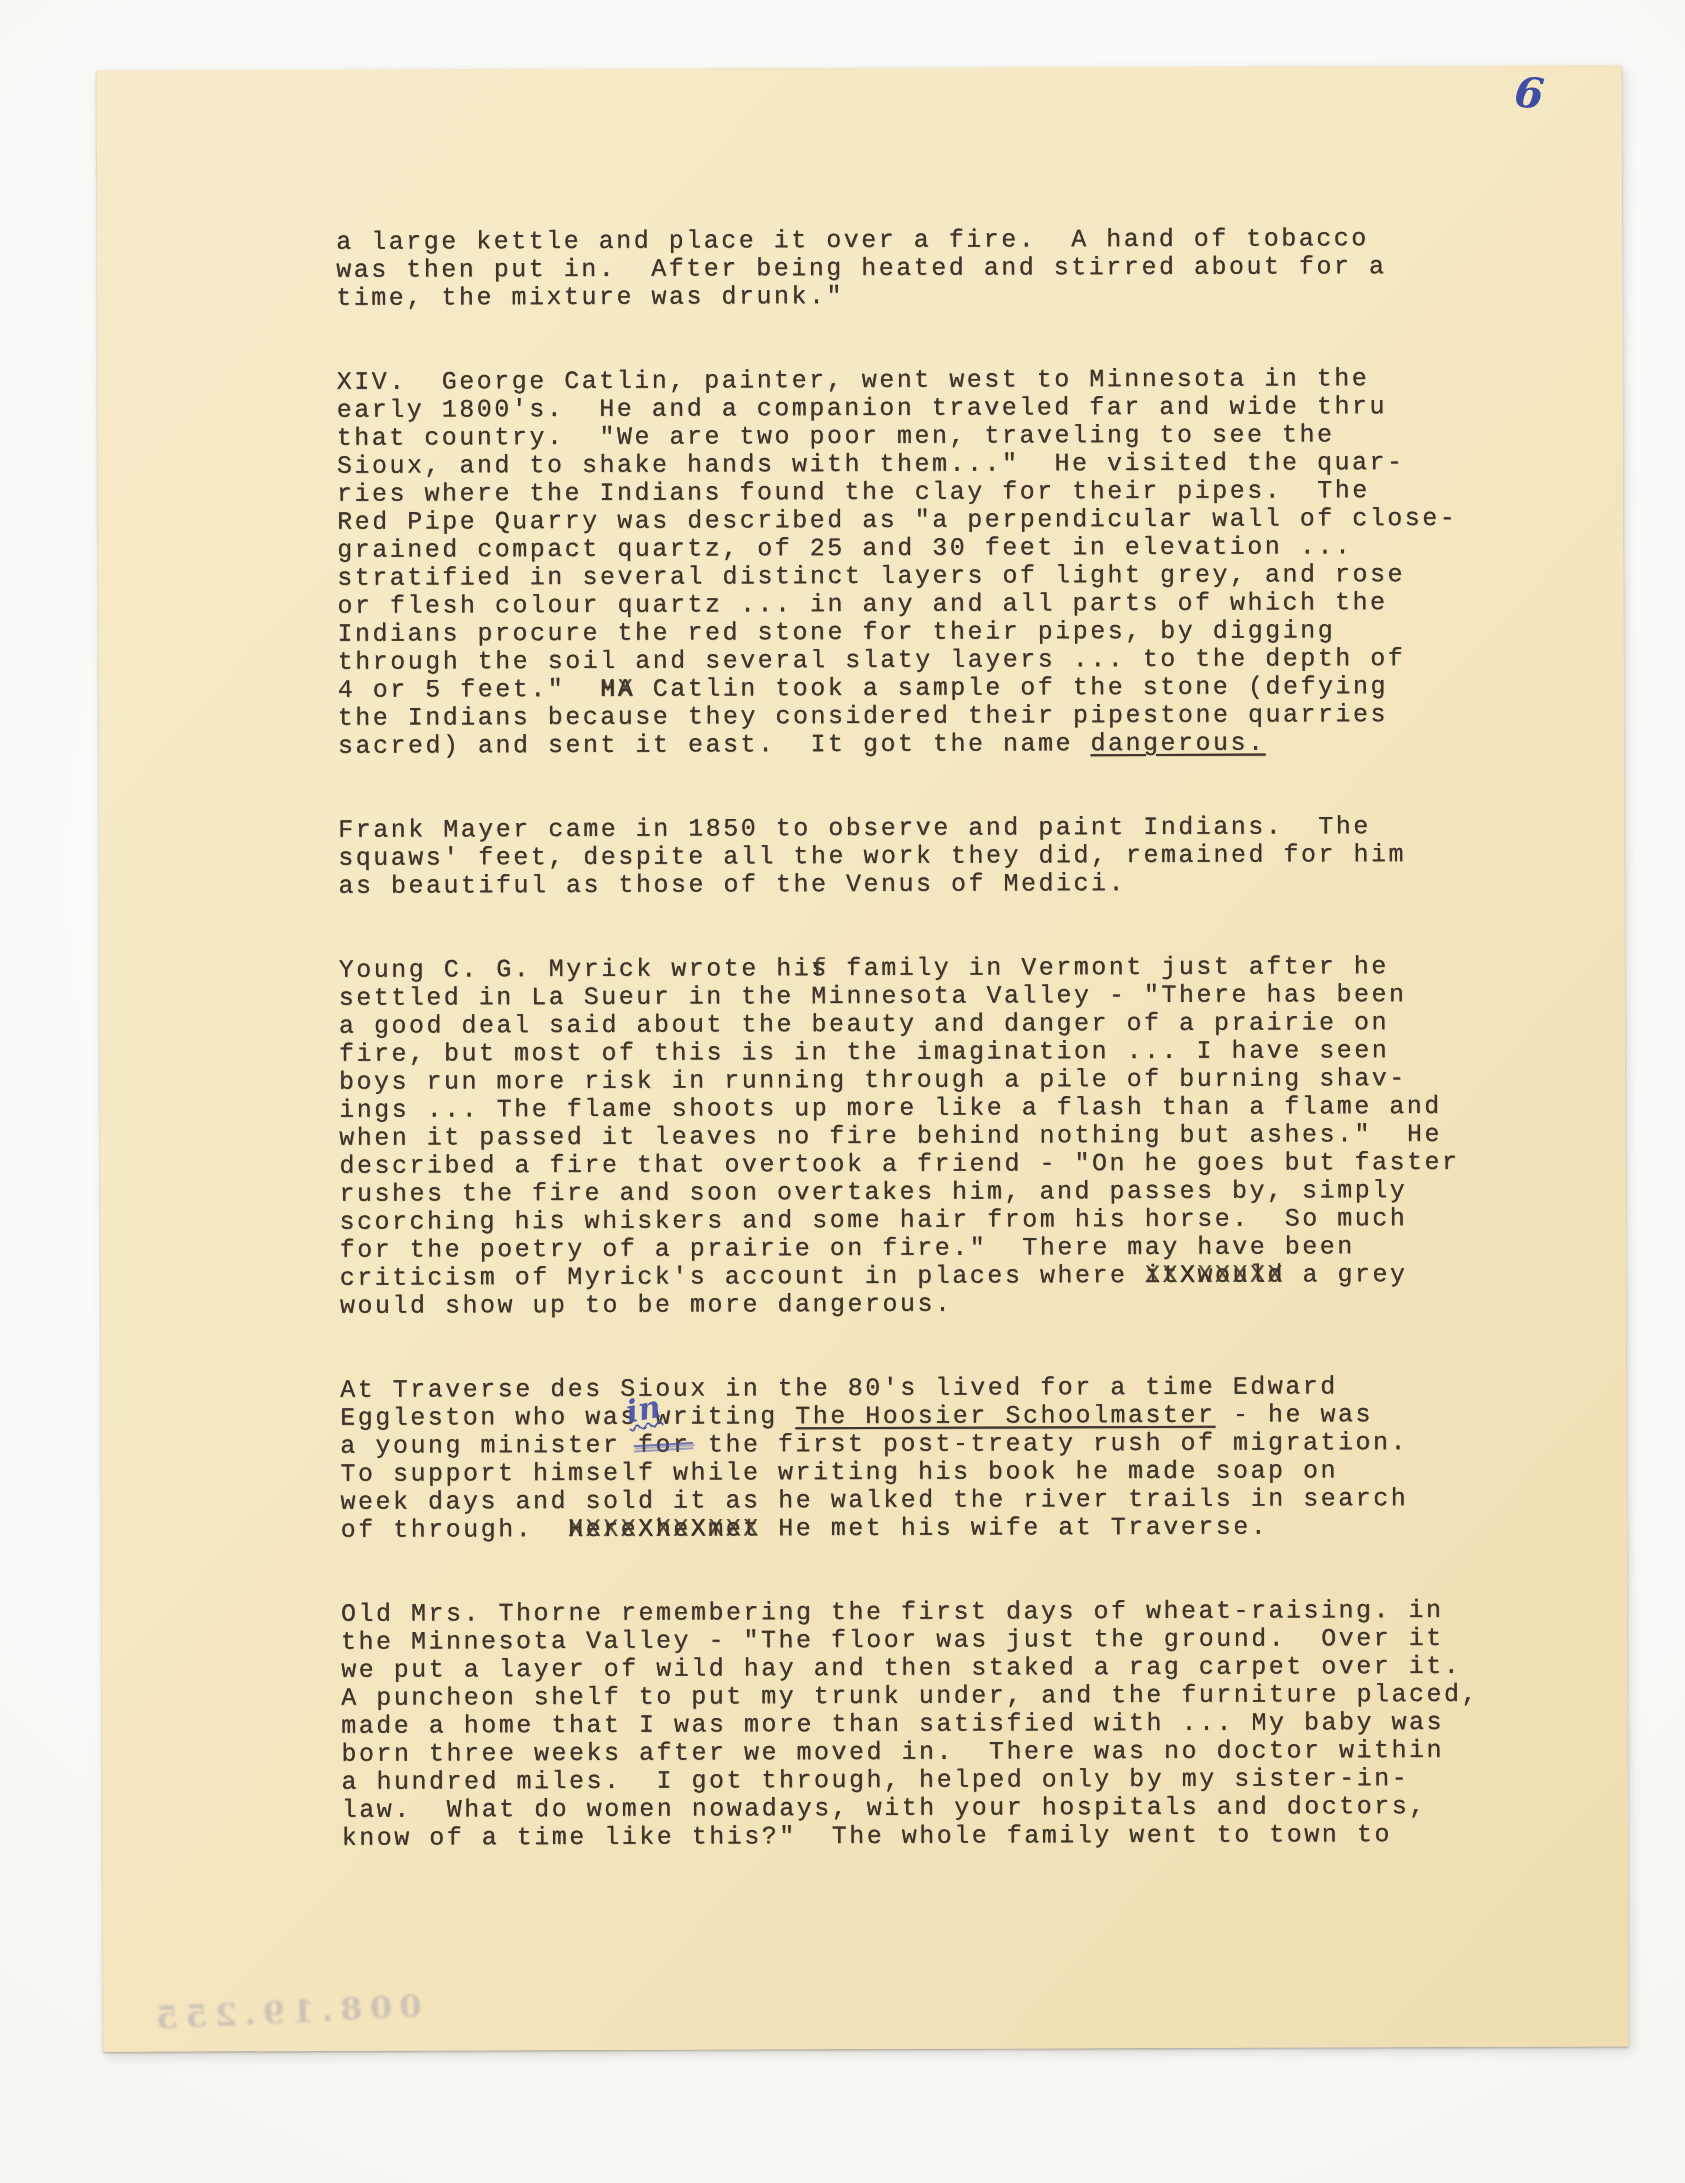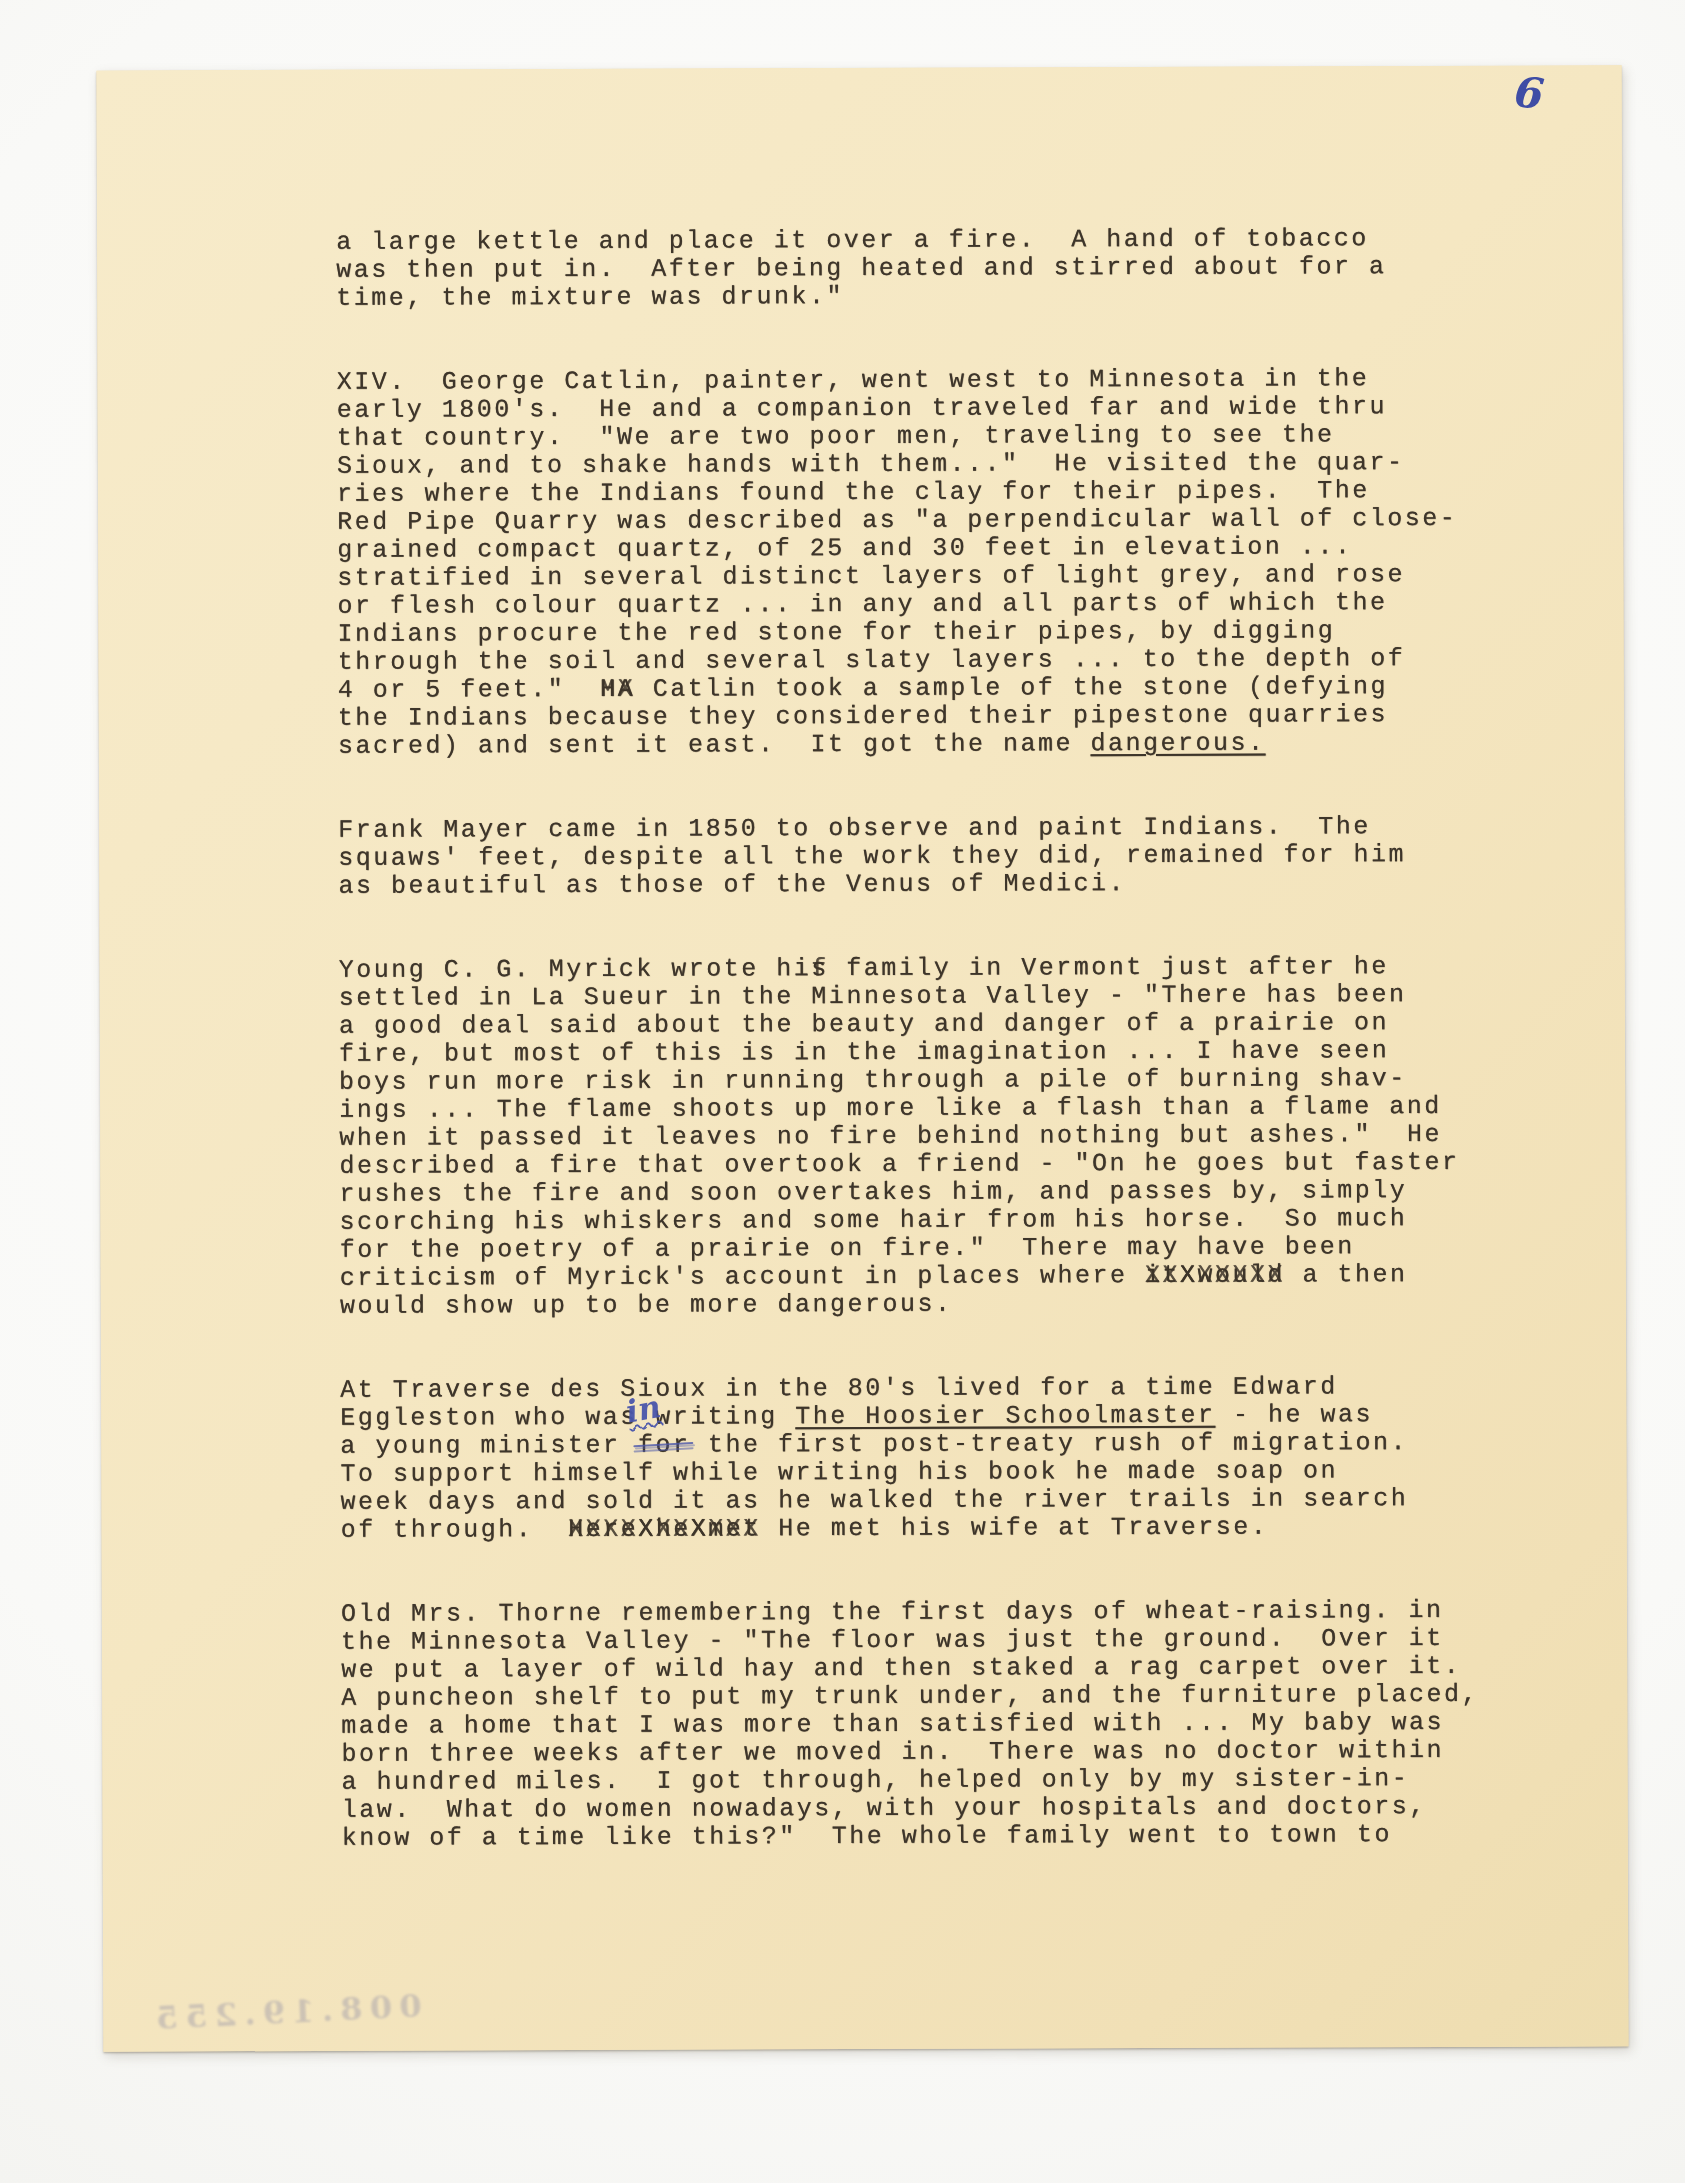--- a/index.html
+++ b/index.html
@@ -105,21 +105,21 @@
         <div class="line"><span>settled in La Sueur in the Minnesota Valley - "There has been</span></div>
         <div class="line"><span>a good deal said about the beauty and danger of a prairie on</span></div>
         <div class="line"><span>fire, but most of this is in the imagination ... I have seen</span></div>
         <div class="line"><span>boys run more risk in running through a pile of burning shav-</span></div>
         <div class="line"><span>ings ... The flame shoots up more like a flash than a flame and</span></div>
         <div class="line"><span>when it passed it leaves no fire behind nothing but ashes."  He</span></div>
         <div class="line"><span>described a fire that overtook a friend - "On he goes but faster</span></div>
         <div class="line"><span>rushes the fire and soon overtakes him, and passes by, simply</span></div>
         <div class="line"><span>scorching his whiskers and some hair from his horse.  So much</span></div>
         <div class="line"><span>for the poetry of a prairie on fire."  There may have been</span></div>
-        <div class="line"><span>criticism of Myrick's account in places where </span><span class="ovr">itXwould<span class="over">XXXXXXXX</span></span><span> a then</span></div>
+        <div class="line"><span>criticism of Myrick's account in places where </span><span class="ovr">itXwould<span class="over">XXXXXXXX</span></span><span> a grey</span></div>
         <div class="line"><span>would show up to be more dangerous.</span></div>
       </div>
       <div class="para">
         <div class="line"><span>At Traverse des Sioux in the 80's lived for a time Edward</span></div>
         <div class="line"><span>Eggleston who was writing </span><span class="u">The Hoosier Schoolmaster</span><span> - he was</span></div>
         <div class="line"><span>a young minister </span><span class="bs">for<span class="bstrike"></span><span class="note">in</span></span><span> the first post-treaty rush of migration.</span></div>
         <div class="line"><span>To support himself while writing his book he made soap on</span></div>
         <div class="line"><span>week days and sold it as he walked the river trails in search</span></div>
         <div class="line"><span>of through.  </span><span class="ovr">HereXheXmet<span class="over">XXXXXXXXXXX</span></span><span> He met his wife at Traverse.</span></div>
       </div>

